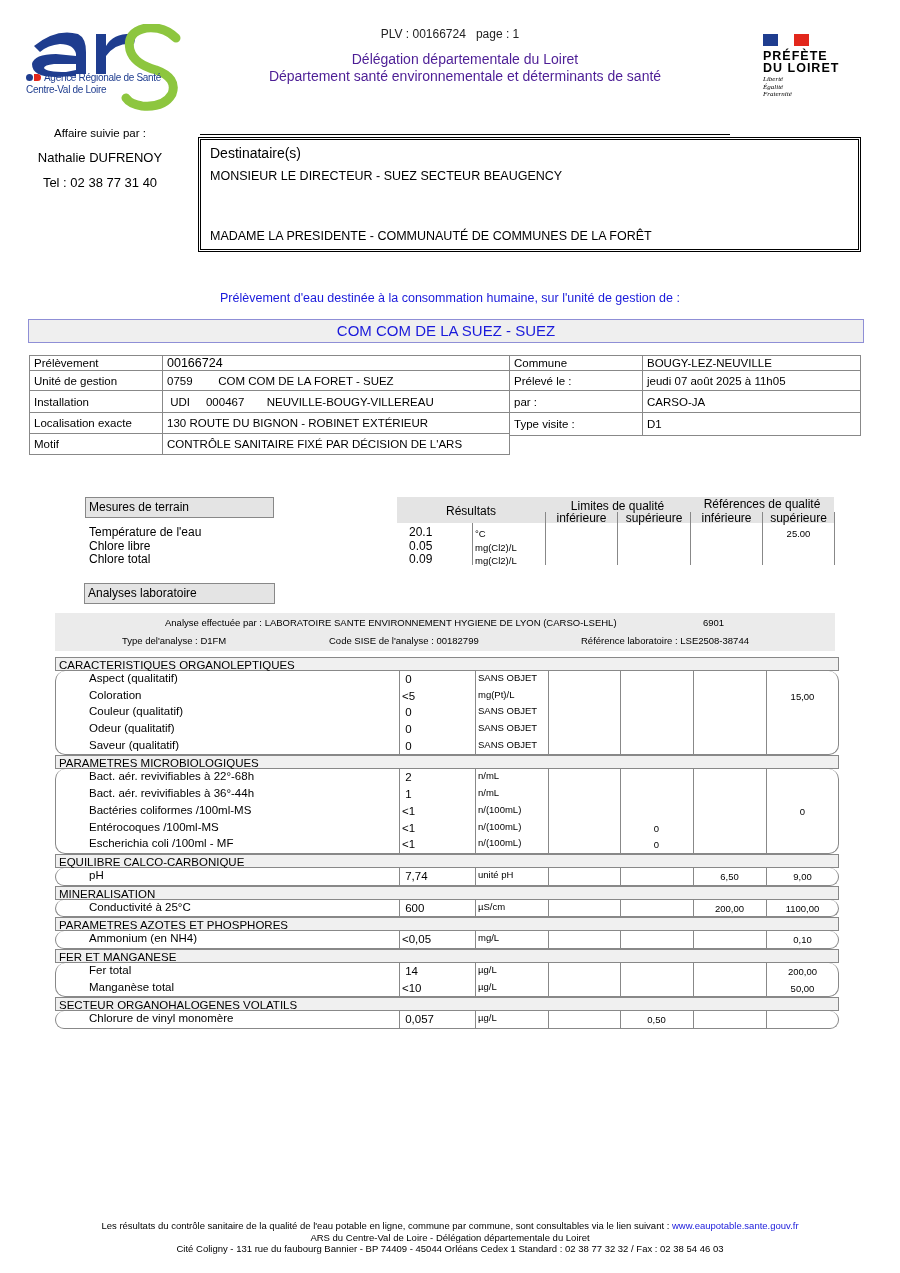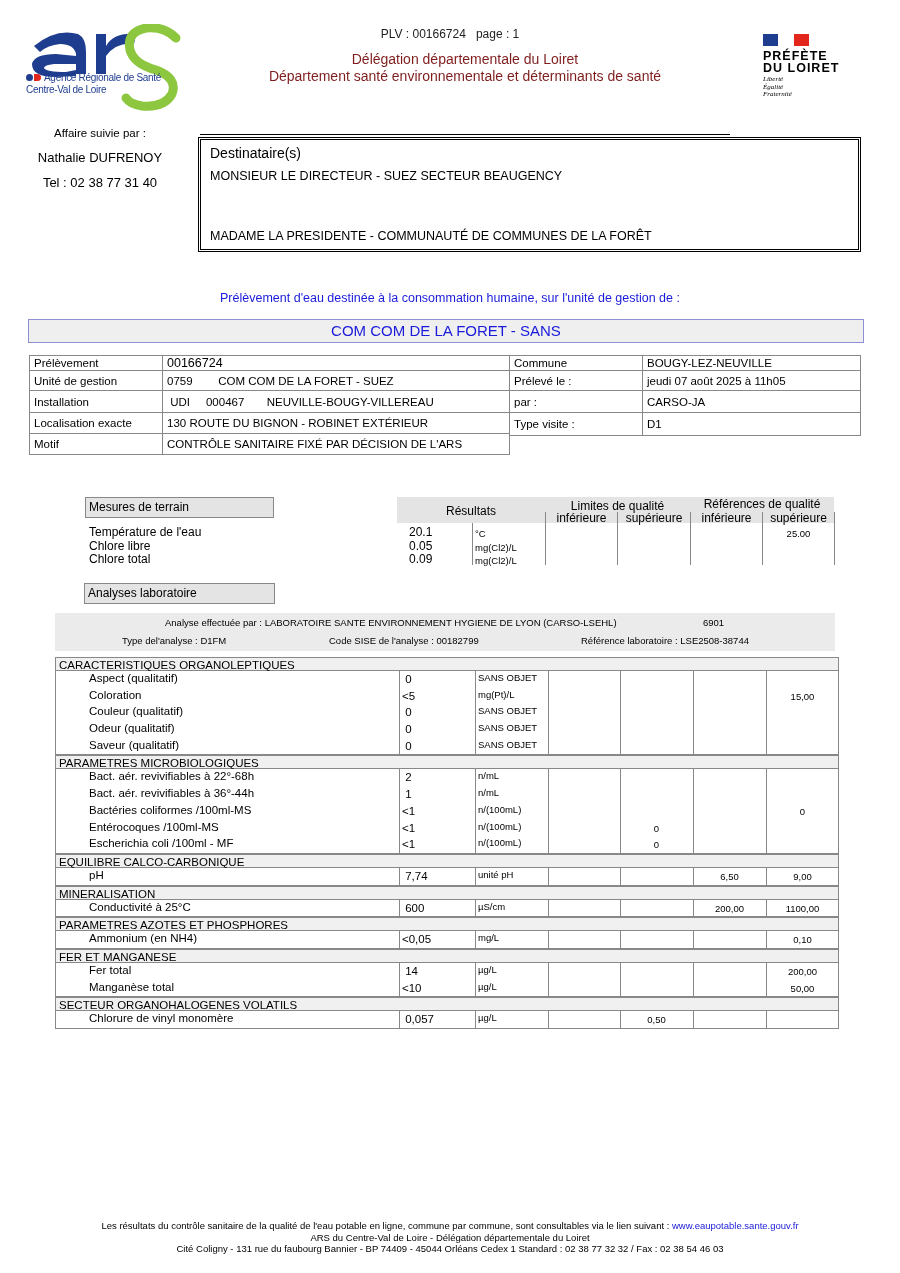--- a/index.html
+++ b/index.html
@@ -4,21 +4,21 @@
 <style>
   html, body { margin:0; padding:0; background:#fff; }
   body { width:900px; height:1273px; position:relative; font-family:"Liberation Sans", sans-serif; color:#000; overflow:hidden; }
   .abs { position:absolute; }
   
   .ars-logo { left:26px; top:24px; width:160px; height:88px; }
   .ars-sub { left:26px; top:72px; font-size:10px; line-height:12px; color:#1f3d8f; font-family:"Liberation Sans", sans-serif; letter-spacing:-0.3px; }
   .ars-sub .dot { display:inline-block; width:7px; height:7px; border-radius:50%; background:#1f3d8f; margin-right:1px; vertical-align:0; }
   .ars-sub .half { display:inline-block; width:7px; height:7px; border-radius:0 7px 7px 0; background:#e2271c; margin-right:3px; }
   .plv { left:0; width:900px; top:27px; text-align:center; font-size:12px; color:#222; }
-  .deleg { left:180px; width:570px; top:51px; text-align:center; font-size:14px; line-height:17px; color:#7f1d1d; }
+  .deleg { left:180px; width:570px; top:51px; text-align:center; font-size:14px; line-height:17px; color:#4c1d95; }
   .prefet { left:763px; top:34px; width:110px; }
   .prefet .flag { width:46px; height:12px; display:flex; }
   .prefet .flag span { flex:1; }
   .prefet .t1 { font-weight:bold; font-size:12.5px; letter-spacing:1px; line-height:12px; margin-top:4px; }
   .prefet .t2 { font-family:"Liberation Serif", serif; font-style:italic; font-size:7px; line-height:7.5px; margin-top:2px; }
   
   .contact { left:20px; width:160px; text-align:center; }
   .c1 { top:127px; font-size:11.5px; }
   .c2 { top:150px; font-size:13px; }
   .c3 { top:175px; font-size:13px; }
@@ -39,21 +39,21 @@
   .terrain-label { left:89px; font-size:12px; line-height:13px; }
   .vline { position:absolute; border-left:1px solid #888; }
   .tval { position:absolute; font-size:12px; line-height:13px; }
   .tunit { position:absolute; font-size:9.5px; line-height:13px; }
   
   .labmeta { left:55px; top:613px; width:780px; height:38px; background:#ebebeb; font-size:9.5px; }
   .labmeta div { position:absolute; }
   
   .rt { position:absolute; left:55px; top:657px; width:784px; }
   .grp { position:relative; height:14px; background:#f0f0f0; border:1px solid #888; font-size:11.5px; line-height:14px; padding-left:3px; box-sizing:border-box; }
-  .block { position:relative; border-left:1px solid #888; border-right:1px solid #888; border-bottom:1px solid #888; box-sizing:border-box; }
+  .block { position:relative; border-left:1px solid #888; border-right:1px solid #888; border-bottom:1px solid #888; box-sizing:border-box;border-radius:10px; }
   .block .col { position:absolute; top:0; bottom:0; border-left:1px solid #888; }
   .row { position:relative; height:16.7px; font-size:11.5px; }
   .row .n { position:absolute; left:33px; top:1px; }
   .row .v { position:absolute; left:346px; top:2px; }
   .row .u { position:absolute; left:422px; top:1px; font-size:9.5px; }
   .row .c { position:absolute; width:73px; text-align:center; top:3px; font-size:9.5px; }
   .footer { left:0; width:900px; text-align:center; font-size:9.5px; line-height:11px; }
   .footer a { color:#1a1adb; text-decoration:none; }
 </style>
 </head>
@@ -101,21 +101,21 @@
 <div class="abs contact c3">Tel : 02 38 77 31 40</div>
 
 <div class="abs dest-topline"></div>
 <div class="abs dest">
   <div class="h">Destinataire(s)</div>
   <div class="l" style="top:29px">MONSIEUR LE DIRECTEUR - SUEZ SECTEUR BEAUGENCY</div>
   <div class="l" style="top:89px">MADAME LA PRESIDENTE - COMMUNAUTÉ DE COMMUNES DE LA FORÊT</div>
 </div>
 
 <div class="abs prel-title">Prélèvement d'eau destinée à la consommation humaine, sur l'unité de gestion de :</div>
-<div class="abs udg-box">COM COM DE LA FORET - SANS</div>
+<div class="abs udg-box">COM COM DE LA SUEZ - SUEZ</div>
 
 <table class="info" style="left:29px;top:355px;width:481px;">
   <colgroup>
       <col style="width:133px">
       <col>
     </colgroup>
   <tbody>
       <tr style="height:15px">
         <td style="height:13px">Prélèvement</td>
         <td style="height:13px;font-size:12.5px">00166724</td>

